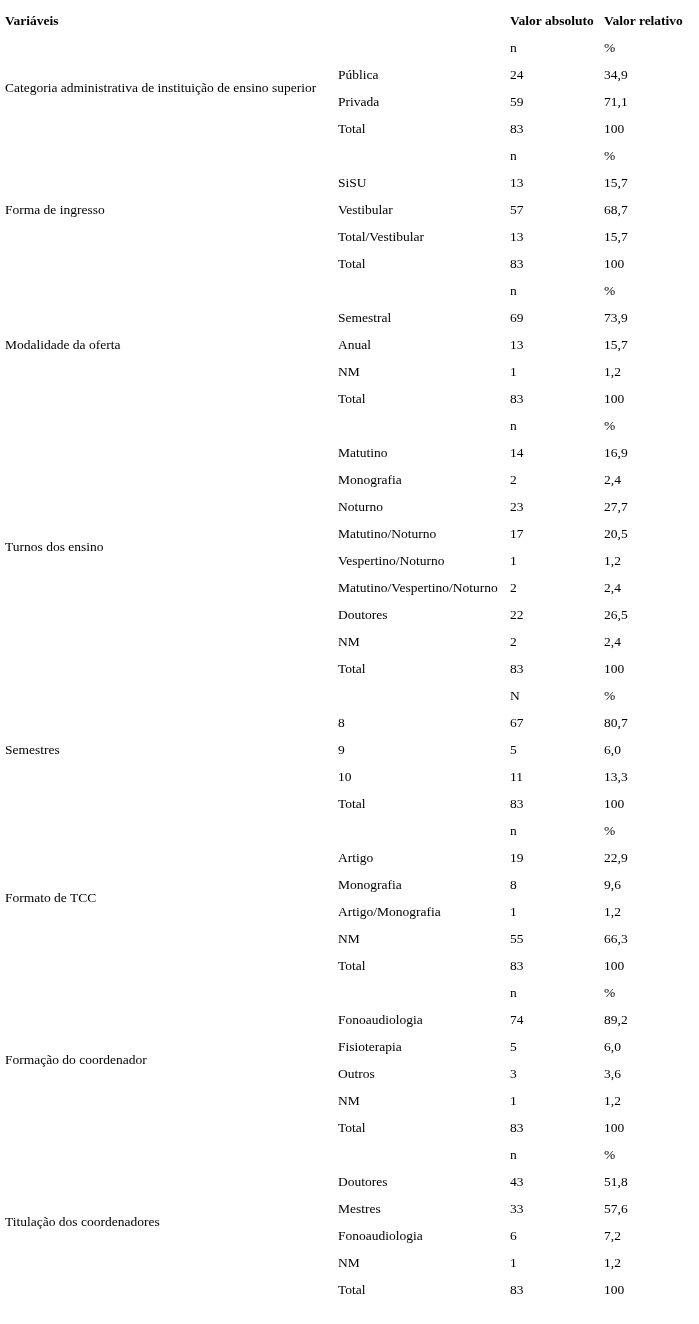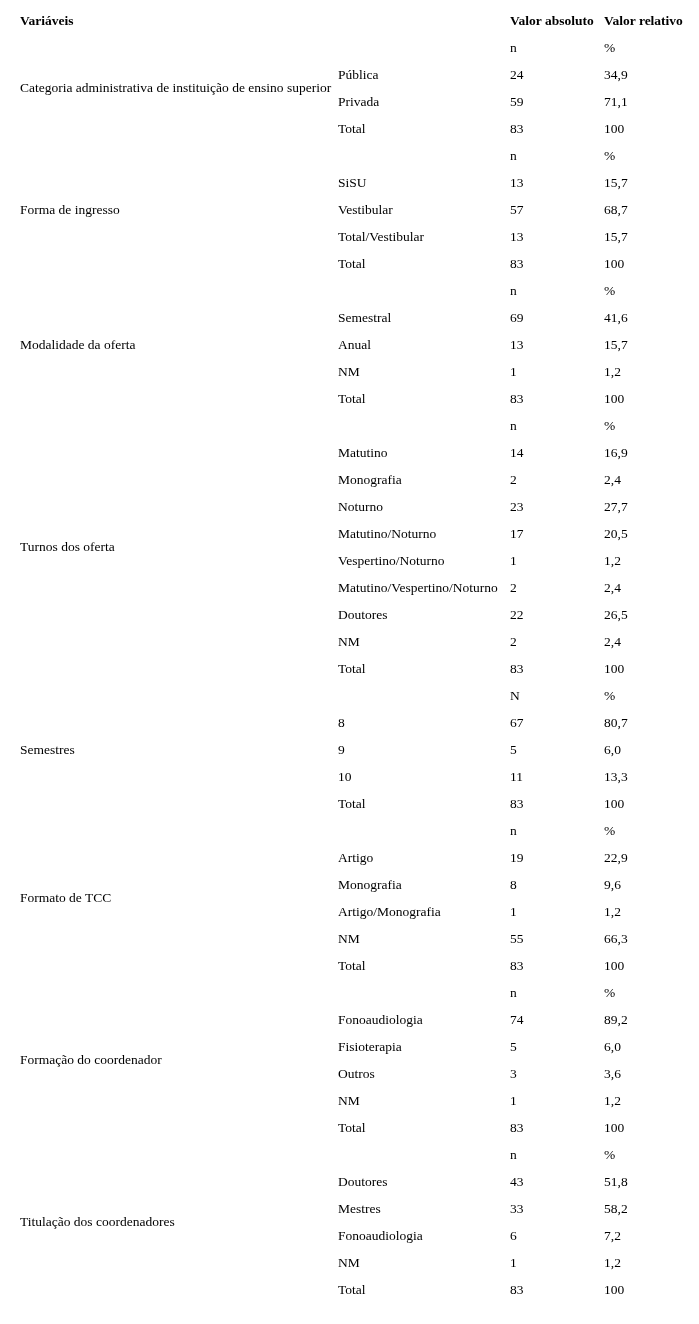--- a/index.html
+++ b/index.html
@@ -23,21 +23,21 @@
   }
   tr { height: 27px; }
   th, td {
     padding: 0;
     vertical-align: middle;
     text-align: left;
     white-space: nowrap;
     font-weight: normal;
   }
   thead th { font-weight: bold; }
-  .col1 { padding-left: 20px; }
+  .col1 { padding-left: 5px; }
   .group-label { vertical-align: middle; }
 </style>
 </head>
 <body>
 
 <table>
   <colgroup>
     <col style="width:338px">
     <col style="width:172px">
     <col style="width:94px">
@@ -101,39 +101,39 @@
       </tr>
       <tr>
         <td class="col1 group-label" rowspan="5">Modalidade da oferta</td>
         <td></td>
         <td>n</td>
         <td>%</td>
       </tr>
       <tr>
         <td>Semestral</td>
         <td>69</td>
-        <td>41,6</td>
+        <td>73,9</td>
       </tr>
       <tr>
         <td>Anual</td>
         <td>13</td>
         <td>15,7</td>
       </tr>
       <tr>
         <td>NM</td>
         <td>1</td>
         <td>1,2</td>
       </tr>
       <tr>
         <td>Total</td>
         <td>83</td>
         <td>100</td>
       </tr>
       <tr>
-        <td class="col1 group-label" rowspan="10">Turnos dos oferta</td>
+        <td class="col1 group-label" rowspan="10">Turnos dos ensino</td>
         <td></td>
         <td>n</td>
         <td>%</td>
       </tr>
       <tr>
         <td>Matutino</td>
         <td>14</td>
         <td>16,9</td>
       </tr>
       <tr>
@@ -271,21 +271,21 @@
         <td>%</td>
       </tr>
       <tr>
         <td>Doutores</td>
         <td>43</td>
         <td>51,8</td>
       </tr>
       <tr>
         <td>Mestres</td>
         <td>33</td>
-        <td>58,2</td>
+        <td>57,6</td>
       </tr>
       <tr>
         <td>Fonoaudiologia</td>
         <td>6</td>
         <td>7,2</td>
       </tr>
       <tr>
         <td>NM</td>
         <td>1</td>
         <td>1,2</td>

